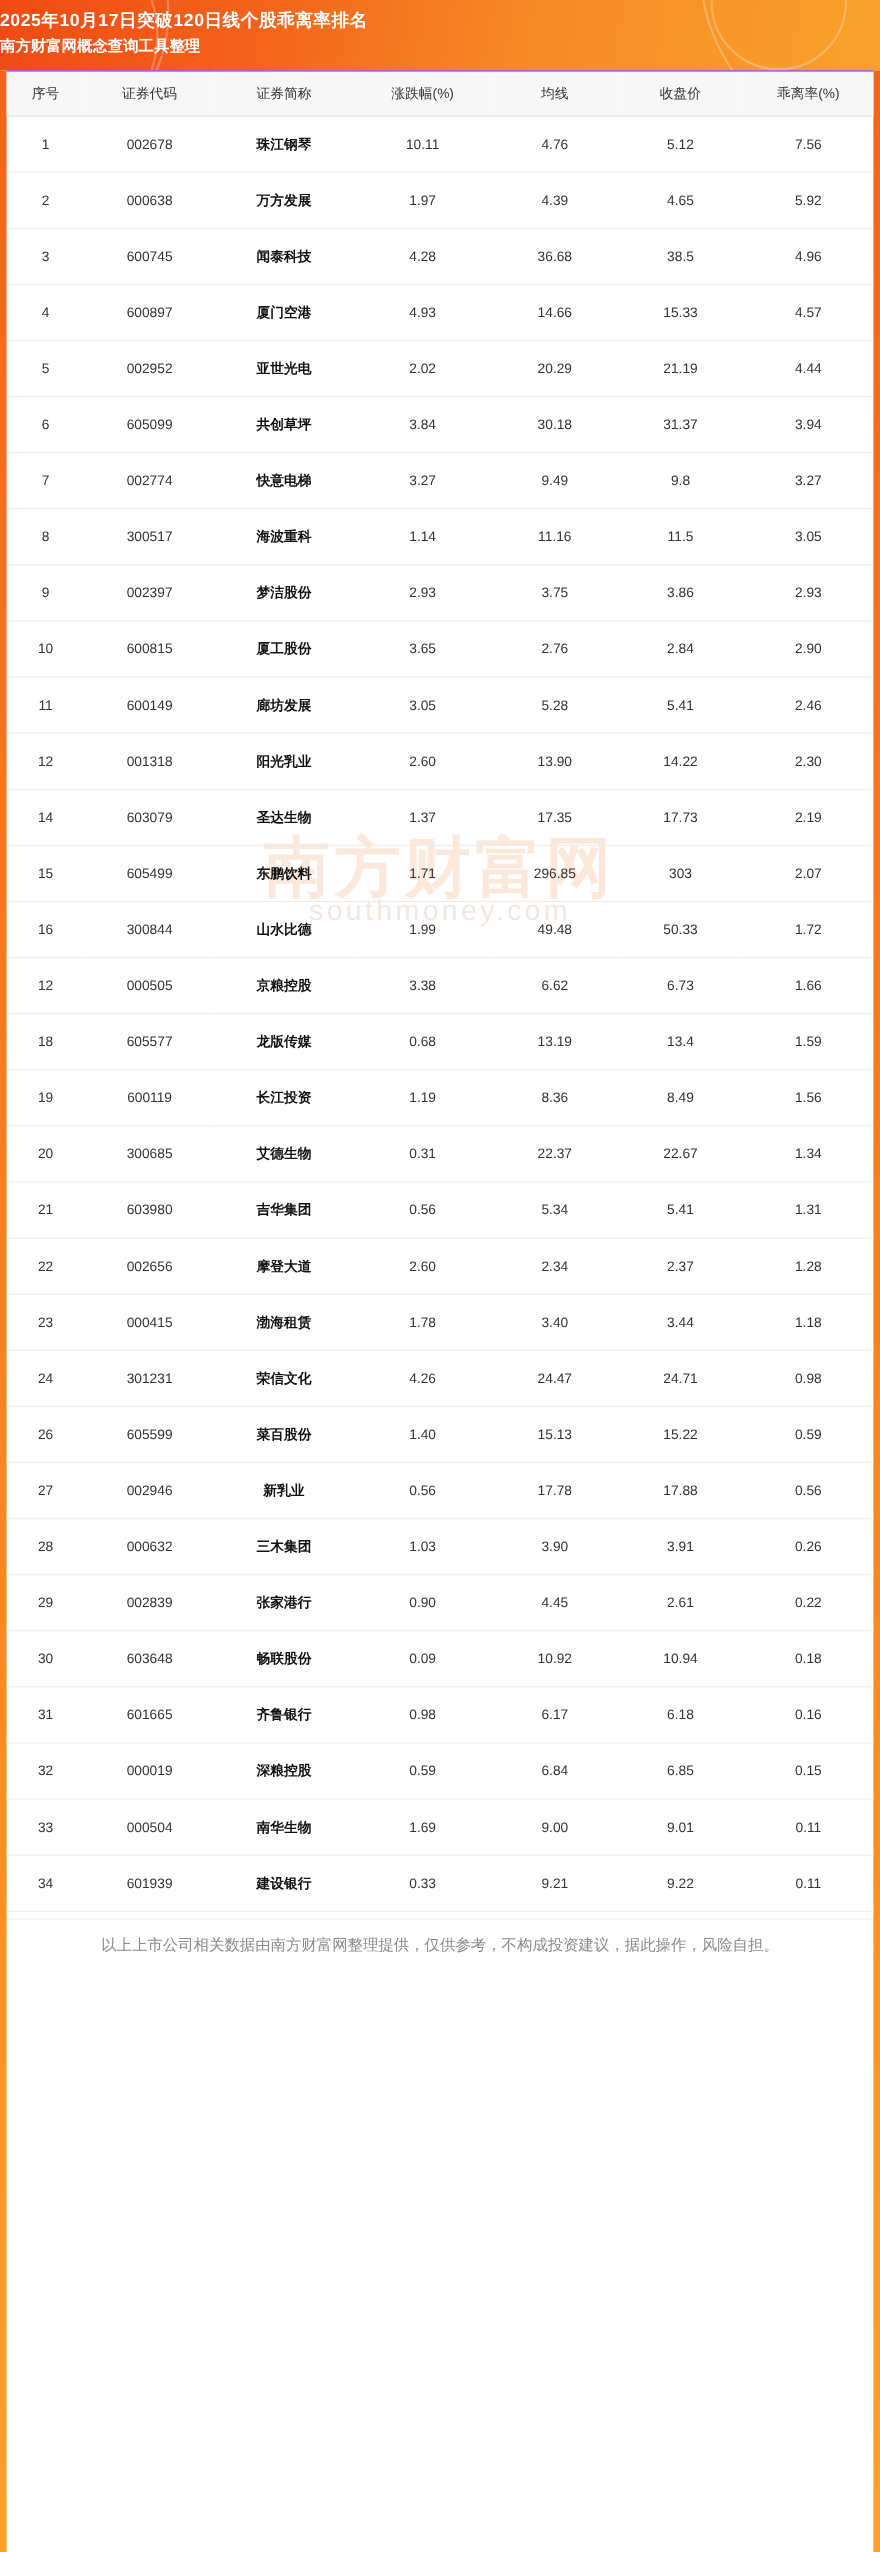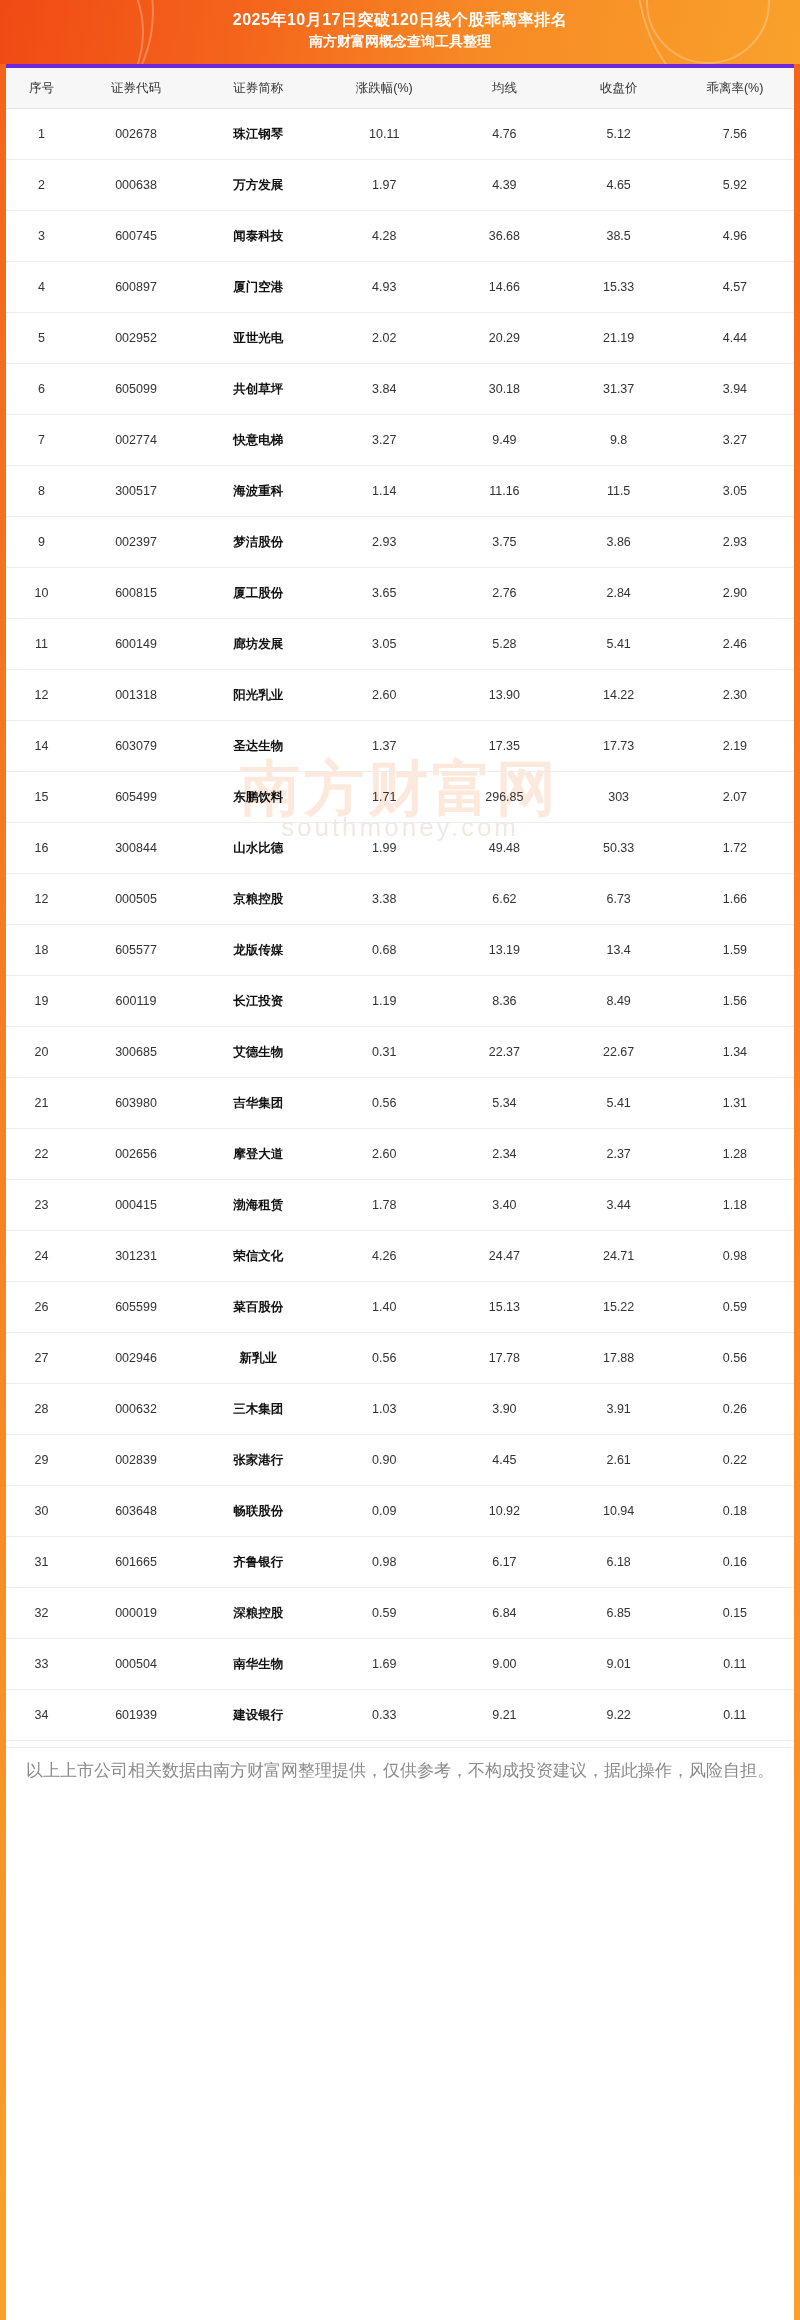--- a/index.html
+++ b/index.html
@@ -31,21 +31,20 @@
     border-radius: 50%;
     border: 2px solid rgba(255,255,255,0.25);
   }
   .banner .s1 { width: 260px; height: 260px; left: -110px; top: -120px; }
   .banner .s2 { width: 200px; height: 200px; left: -60px; top: -70px; }
   .banner .s3 { width: 320px; height: 320px; right: -160px; top: -190px; }
   .banner .s4 { width: 120px; height: 120px; right: 30px; top: -60px; }
   .banner-text {
     position: relative;
     z-index: 2;
-    text-align: center;
     padding-top: 9px;
   }
   .banner-title {
     color: #ffffff;
     font-size: 16px;
     font-weight: bold;
     letter-spacing: 0.5px;
     line-height: 22px;
   }
   .banner-sub {
@@ -77,21 +76,21 @@
     table-layout: fixed;
     background: transparent;
   }
   table.rank thead th {
     background: #f7f7f7;
     font-size: 12.5px;
     font-weight: normal;
     color: #333;
     height: 38px;
     border-bottom: 1px solid #e6e6e6;
-    border-top: 4px solid #6d28d9;
+    border-top: 1px solid #6d28d9;
   }
   table.rank tbody td {
     height: 48px;
     font-size: 12.5px;
     text-align: center;
     border-bottom: 1px solid #ededed;
     color: #333;
     background: transparent;
   }
   table.rank tbody td.name {
@@ -131,21 +130,21 @@
     top: 88px;
     font-size: 26px;
     color: rgba(200, 150, 120, 0.22);
     letter-spacing: 3px;
     white-space: nowrap;
   }
   
   .footer {
     margin-top: 6px;
     padding: 14px 18px 18px 18px;
-    font-size: 17px;
+    font-size: 14px;
     color: #8a8a8a;
     text-align: center;
     line-height: 18px;
     border-top: 1px solid #ededed;
   }
 </style>
 </head>
 <body>
 
 <div class="page">

